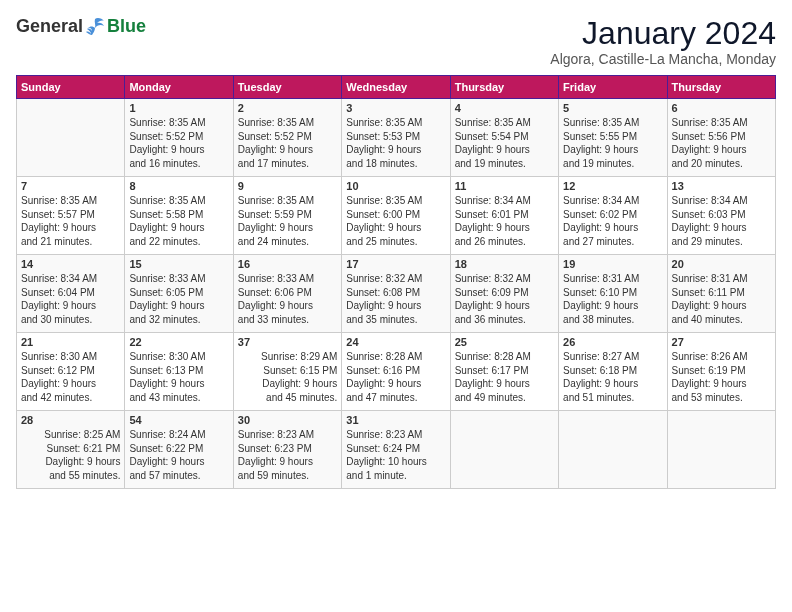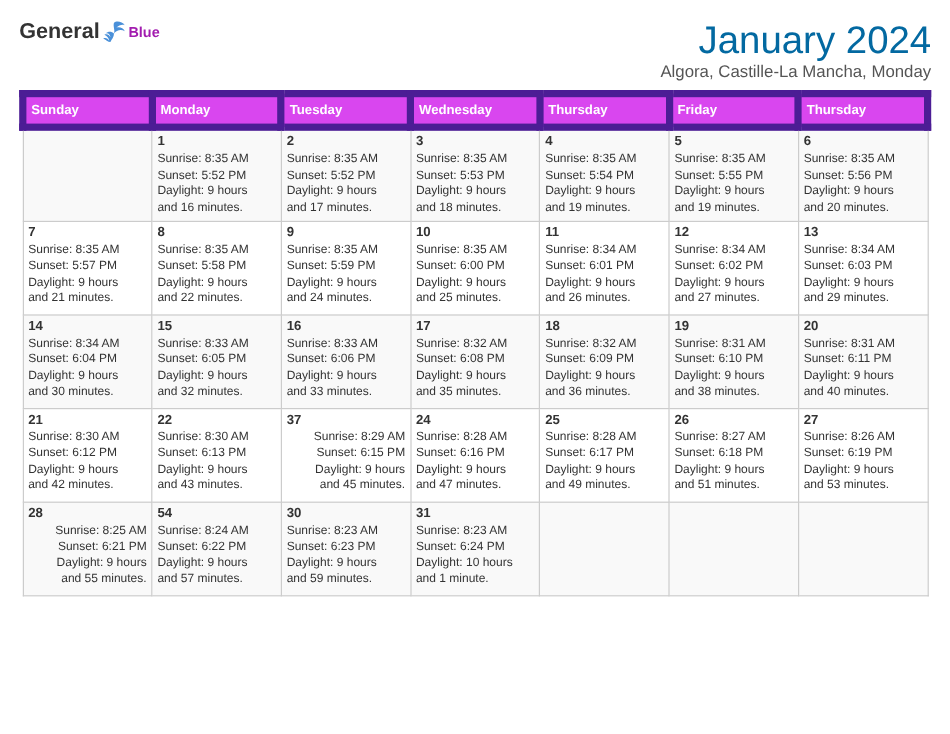--- a/index.html
+++ b/index.html
@@ -25,40 +25,40 @@
       display: flex;
       align-items: center;
       gap: 2px;
     }
     .title-section {
       text-align: right;
     }
     .month-title {
       font-size: 32px;
       font-weight: normal;
-      color: #0369a1;
+      color: #0f172a;
       line-height: 1.1;
     }
     .location {
       font-size: 14px;
       color: #555;
     }
     table {
       width: 100%;
       border-collapse: collapse;
       table-layout: fixed;
     }
     thead tr th {
-      background-color: #d946ef;
+      background-color: #be185d;
       color: white;
       font-size: 11px;
       font-weight: bold;
       padding: 5px 4px;
       text-align: left;
-      border: 6px solid #4c1d95;
+      border: 1px solid #4c1d95;
     }
     tbody tr td {
       border: 1px solid #ccc;
       padding: 3px 4px;
       vertical-align: top;
       font-size: 9px;
       color: #333;
       height: 78px;
     }
     tbody tr:nth-child(odd) td {
@@ -85,21 +85,21 @@
 
 <div class="container">
   <div class="header">
     <div class="logo">
       <div style="display:flex; align-items:center; gap:0px;">
         <span style="font-size:18px; font-weight:bold; color:#333;">General</span>
         <svg width="22" height="20" viewBox="0 0 22 20" style="margin: 0 1px;">
           <path d="M11 2 C13 0, 18 1, 20 4 C18 3, 15 4, 13 6 C15 5, 19 6, 20 9 C17 7, 13 8, 11 11 C12 8, 10 5, 11 2Z" fill="#4a90d9"></path>
           <path d="M11 11 C9 9, 6 9, 4 11 C6 10, 8 12, 8 14 C7 12, 5 11, 3 12 C5 13, 7 15, 7 17 C6 15, 4 14, 2 15 C4 16, 6 18, 8 18 C9 16, 11 14, 11 11Z" fill="#4a90d9"></path>
         </svg>
-        <span style="font-size:12px; font-weight:bold; color:#a21caf;">Blue</span>
+        <span style="font-size:18px; font-weight:bold; color:#15803d;">Blue</span>
       </div>
     </div>
     <div class="title-section">
       <div class="month-title">January 2024</div>
       <div class="location">Algora, Castille-La Mancha, Monday</div>
     </div>
   </div>
 
   <table>
     <thead>

